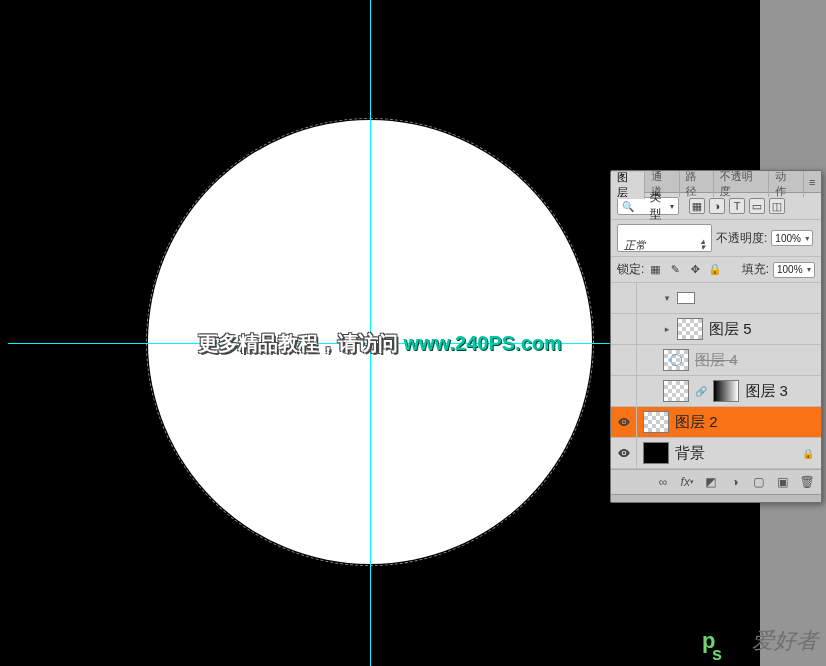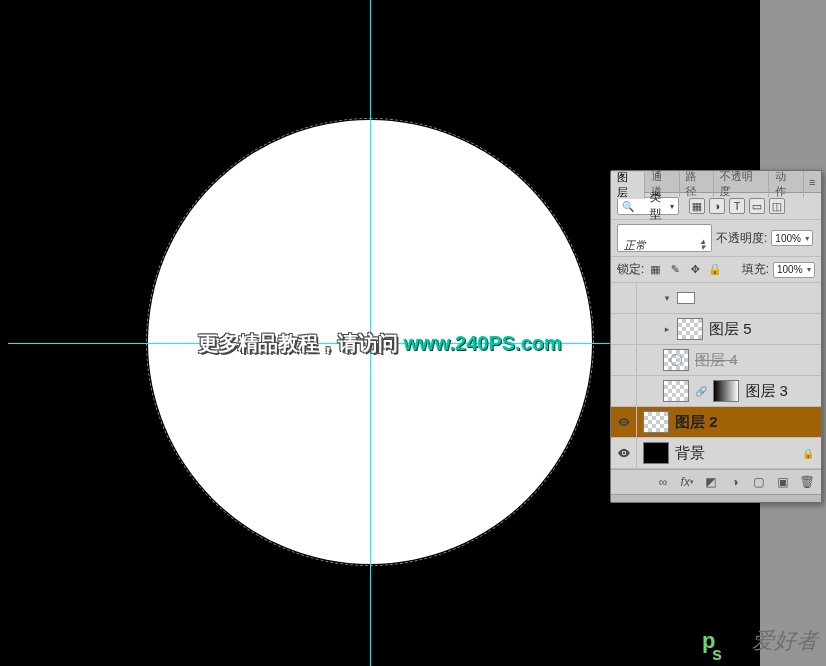--- a/index.html
+++ b/index.html
@@ -243,21 +243,21 @@
   border-radius: 50%;
   transform: translate(-50%,-50%);
 }
 .thumb.white-fill { background: #fff; }
 .thumb.black-fill { background: #000; }
 .thumb.grad {
   background: linear-gradient(to right, #000, #fff);
 }
 .link-i { font-size: 10px; color: #666; }
 .layer-label { font-size: 15px; color: #222; }
-.layer-row.selected { background: #a16207; font-weight: bold; }
+.layer-row.selected { background: #f97316; }
 .layer-row.struck .layer-label { text-decoration: line-through; }
 .layer-row.faded .layer-label { color: #888; }
 
 .panel-footer {
   display: flex;
   align-items: center;
   justify-content: flex-end;
   gap: 8px;
   padding: 4px 6px;
   background: #cfcfcf;

